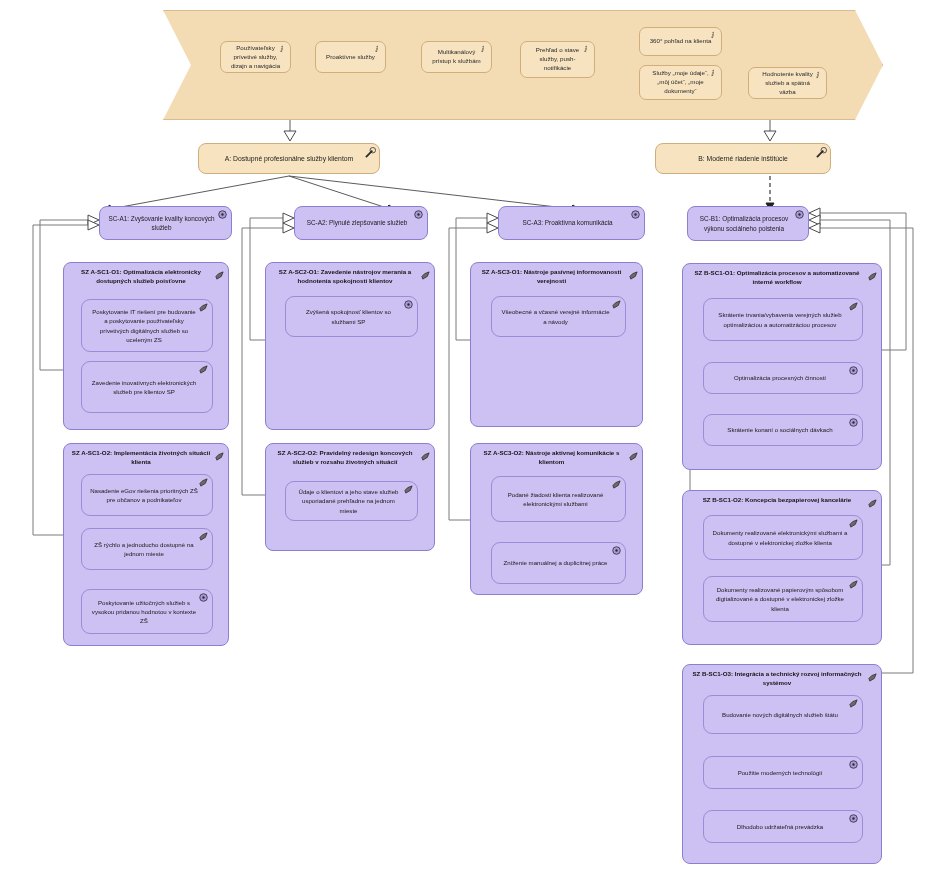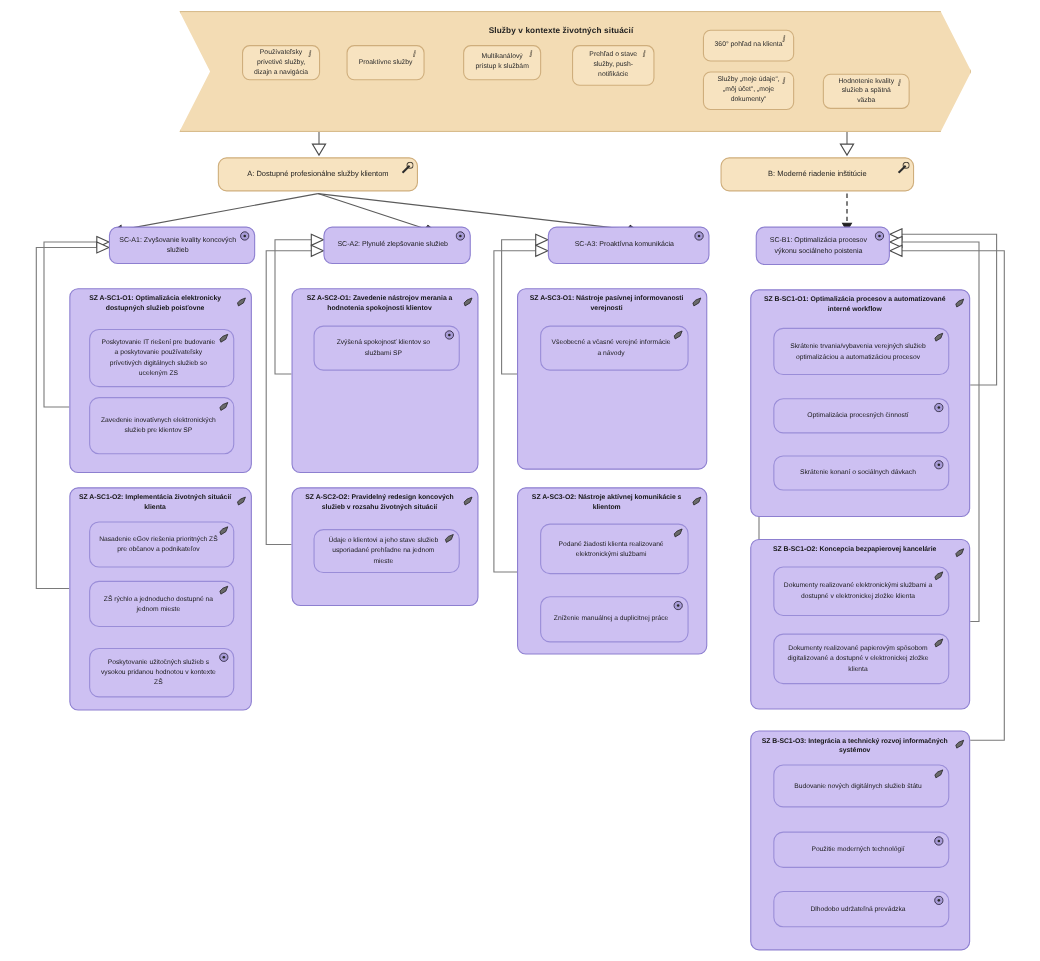--- a/index.html
+++ b/index.html
@@ -166,21 +166,20 @@
         <polygon class="hollow" points="776,745 788,745 782,755"></polygon>
     </g>
     <g>
       <path class="ln" d="M782,788 L782,808"></path>
       <polygon class="fillblk" points="782,792 786,799 782,806 778,799"></polygon>
     </g>
   </svg>
 
   <div class="banner">
     <div class="shape"></div>
-    <div class="banner-title">Služby v kontexte životných situácií</div>
     <div class="b-node" style="left:57px;top:31px;width:71px;height:32px;">
       <span class="ic">ⅈ</span>
       <span>Používateľsky prívetivé služby, dizajn a navigácia</span>
     </div>
     <div class="b-node" style="left:152px;top:31px;width:71px;height:32px;">
       <span class="ic">ⅈ</span>
       <span>Proaktívne služby</span>
     </div>
     <div class="b-node" style="left:258px;top:31px;width:71px;height:32px;">
       <span class="ic">ⅈ</span>

